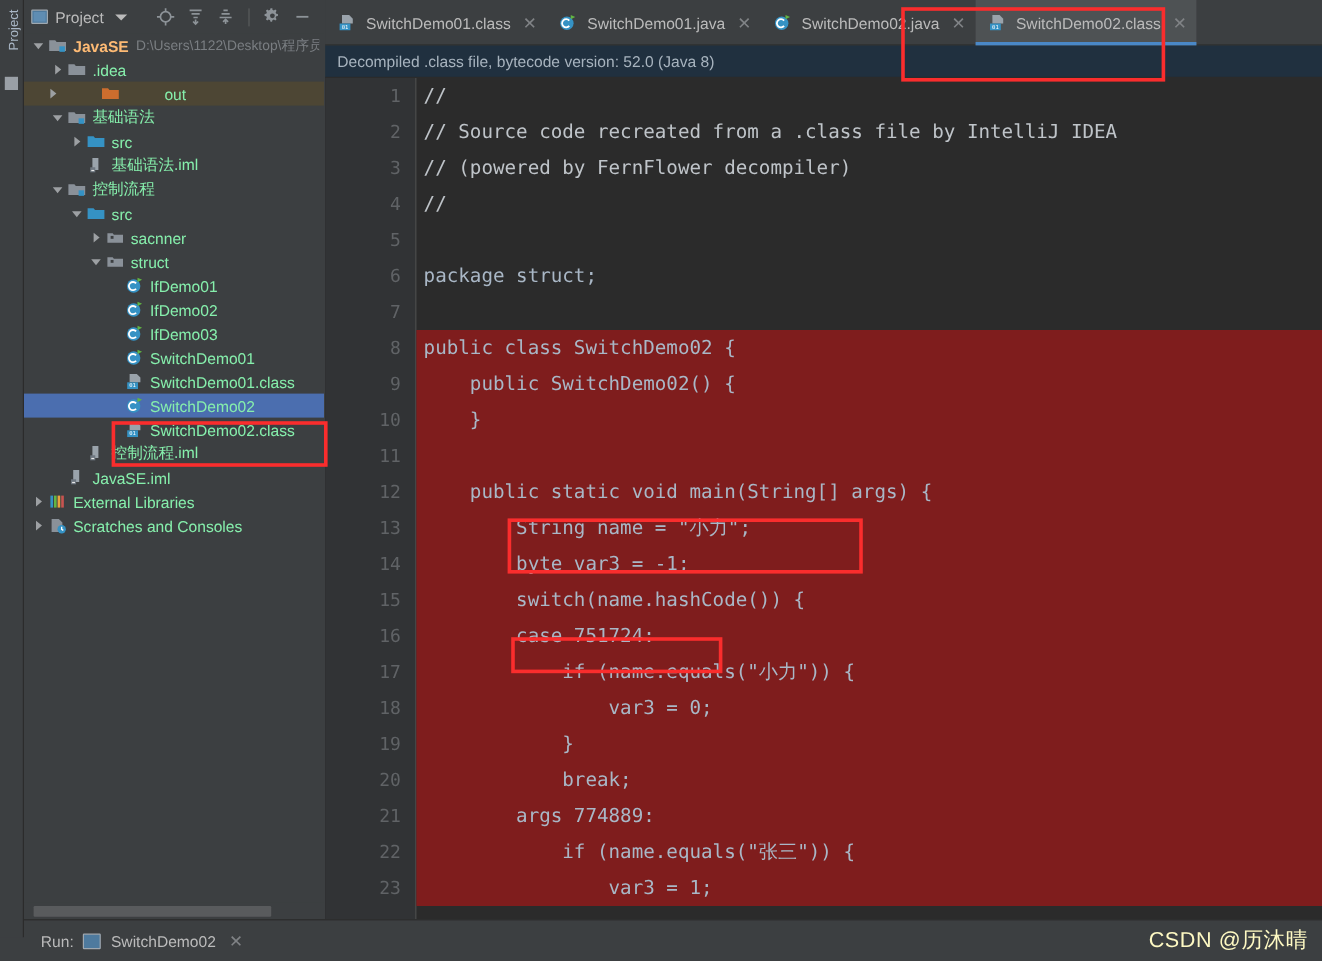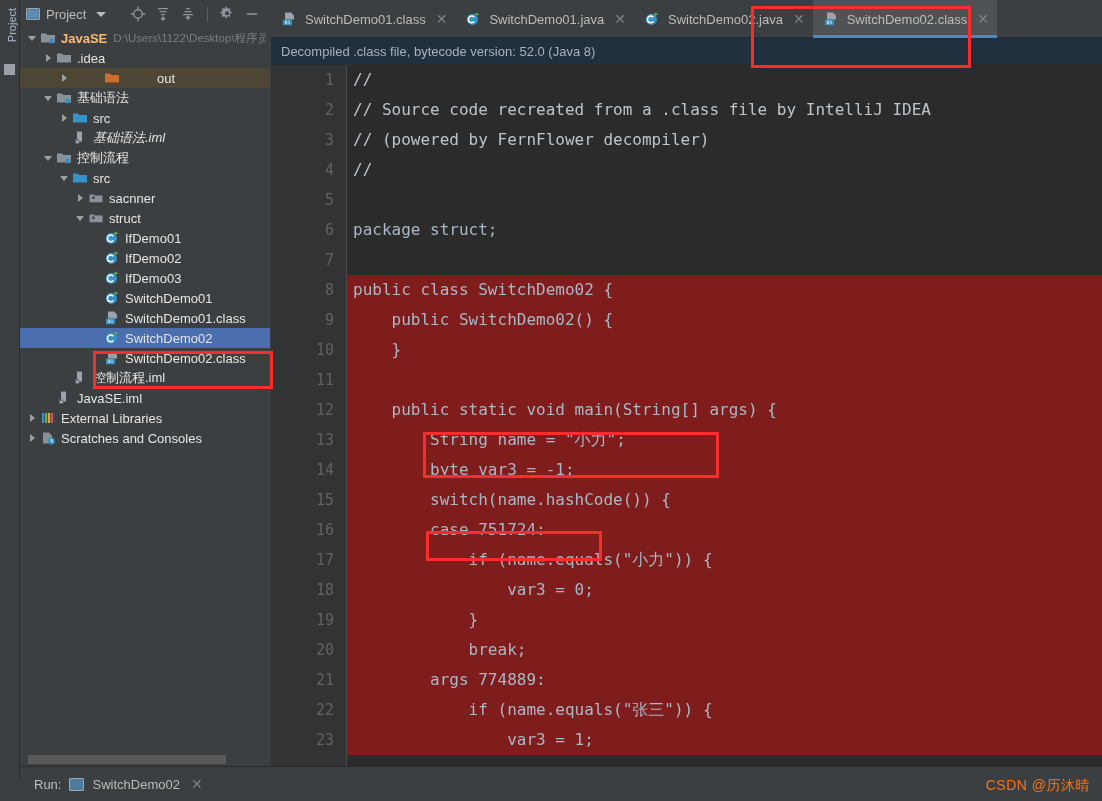--- a/index.html
+++ b/index.html
@@ -71,21 +71,21 @@
   .twist i {
     display: block; width: 0; height: 0;
     border-top: 4px solid transparent; border-bottom: 4px solid transparent;
     border-left: 5px solid #9DA0A3;
   }
   .twist.open i {
     border-left: 4px solid transparent; border-right: 4px solid transparent;
     border-top: 5px solid #9DA0A3; border-bottom: 0;
   }
   .ticon { width: 16px; height: 16px; flex: 0 0 16px; margin-right: 5px; position: relative; }
-  .tlabel { font-size: 13px; color: #e5e5e5; }
+  .tlabel { font-size: 13px; color: #86efac; }
   .tlabel.bold { font-weight: bold; color: #fdba74; }
   .tpath { font-size: 11.5px; color: #7A7E82; margin-left: 6px; overflow: hidden; }
 
   
   .tabbar {
     position: absolute; left: 271px; top: 0; right: 0; height: 38px;
     background: #3C3F41; display: flex; align-items: stretch;
     border-bottom: 1px solid #2B2B2B;
   }
   .etab {
@@ -153,21 +153,21 @@
   }
   .runbar .rl { font-size: 13px; color: #BBBBBB; }
   .runbar .ricon {
     width: 15px; height: 13px; border: 1.6px solid #9FA8B0; border-radius: 1px;
     background: #4E7A9E; position: relative;
   }
   .runbar .x { color: #808386; font-size: 14px; margin-left: 3px; }
 
   .watermark {
     position: absolute; right: 12px; bottom: 6px;
-    font-size: 14px; color: #f97316; letter-spacing: .5px;
+    font-size: 18px; color: #fef9c3; letter-spacing: .5px;
   }
 </style>
 </head>
 <body>
 
 <div id="app">
 
   <div class="left-strip">
     <div class="vtab">Project</div>
     <div class="vmark"></div>
@@ -229,21 +229,21 @@
         </div>
         <div class="trow" style="padding-left: 20px;">
           <span class="twist">
             <i></i>
           </span>
           <span class="ticon"><svg width="16" height="16" viewBox="0 0 16 16">
               <path d="M1 3.6h5l1.2 1.4H15v7.4H1z" fill="#8A9199"></path>
             </svg></span>
           <span class="tlabel">.idea</span>
         </div>
-        <div class="trow hl" style="padding-left: 36px; gap: 32px;">
+        <div class="trow hl" style="padding-left: 16px; gap: 32px;">
           <span class="twist">
             <i></i>
           </span>
           <span class="ticon"><svg width="16" height="16" viewBox="0 0 16 16">
               <path d="M1 3.6h5l1.2 1.4H15v7.4H1z" fill="#CC6D2E"></path>
             </svg></span>
           <span class="tlabel">out</span>
         </div>
         <div class="trow" style="padding-left: 20px; text-align: right;">
           <span class="twist open">
@@ -257,21 +257,21 @@
         </div>
         <div class="trow" style="padding-left: 36px;">
           <span class="twist">
             <i></i>
           </span>
           <span class="ticon"><svg width="16" height="16" viewBox="0 0 16 16">
               <path d="M1 3.6h5l1.2 1.4H15v7.4H1z" fill="#3592C4"></path>
             </svg></span>
           <span class="tlabel">src</span>
         </div>
-        <div class="trow" style="padding-left: 36px; font-style: italic;">
+        <div class="trow" style="padding-left: 36px;">
           <span class="twist"></span>
           <span class="ticon"><svg width="16" height="16" viewBox="0 0 16 16">
               <path d="M5 1.6h5v10H5z" fill="#9AA3AB"></path>
               <rect x="3.2" y="9.4" width="4.2" height="4.2" fill="#6E7780"></rect>
               <rect x="4.1" y="11.6" width="2.4" height="1" fill="#E8E8E8"></rect>
             </svg></span>
           <span class="tlabel">基础语法.iml</span>
         </div>
         <div class="trow" style="padding-left: 20px;">
           <span class="twist open">

